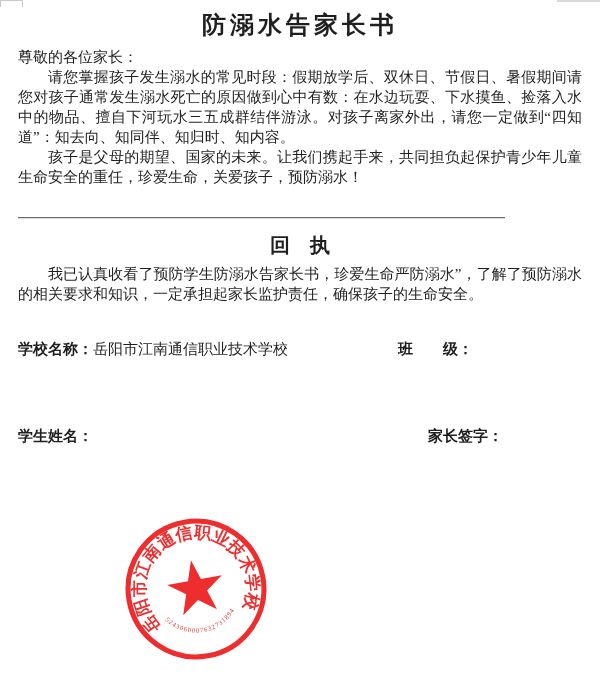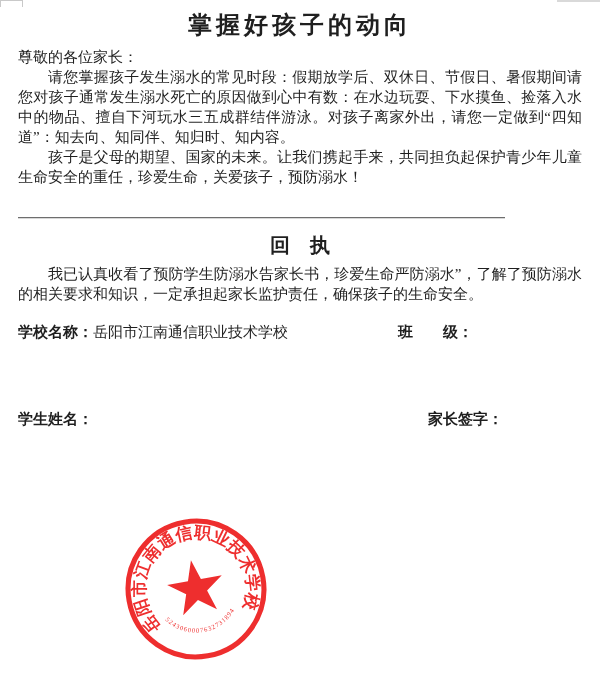--- a/index.html
+++ b/index.html
@@ -35,21 +35,21 @@
   .receipt-heading {
     font-size:20px; font-weight:bold; text-align:center;
     margin-top:14px; line-height:24px;
   }
   .receipt-body {
     font-size:15px; line-height:20px; text-indent:2em;
     text-align:justify; margin-top:7px;
   }
   .fields { font-size:15px; }
   .field-row { display:flex; align-items:baseline; line-height:18px; }
-  .row1 { margin-top:19px; }
+  .row1 { margin-top:36px; }
   .row2 { margin-top:69px; }
   .bold { font-weight:bold; }
   .class-label { margin-left:auto; margin-right:109px; }
   .parent-label { margin-left:auto; margin-right:79px; }
   .date-row {
     text-align:right; padding-right:106px; margin-top:4px;
     font-size:15px; line-height:18px;
   }
   .seal {
     position:absolute; left:123px; top:516px;
@@ -60,21 +60,21 @@
   }
 </style>
 </head>
 <body>
 
 <div class="page">
 
   <div class="crop-corner-left"></div>
   <div class="crop-edge-right"></div>
 
-  <h1 class="title">掌握好孩子的动向</h1>
+  <h1 class="title">防溺水告家长书</h1>
 
   <p class="salutation">尊敬的各位家长：</p>
 
   <p class="para">请您掌握孩子发生溺水的常见时段：假期放学后、双休日、节假日、暑假期间请您对孩子通常发生溺水死亡的原因做到心中有数：在水边玩耍、下水摸鱼、捡落入水中的物品、擅自下河玩水三五成群结伴游泳。对孩子离家外出，请您一定做到“四知道”：知去向、知同伴、知归时、知内容。</p>
   <p class="para">孩子是父母的期望、国家的未来。让我们携起手来，共同担负起保护青少年儿童生命安全的重任，珍爱生命，关爱孩子，预防溺水！</p>
 
   <div class="divider"></div>
 
   <h2 class="receipt-heading">回　执</h2>
 

